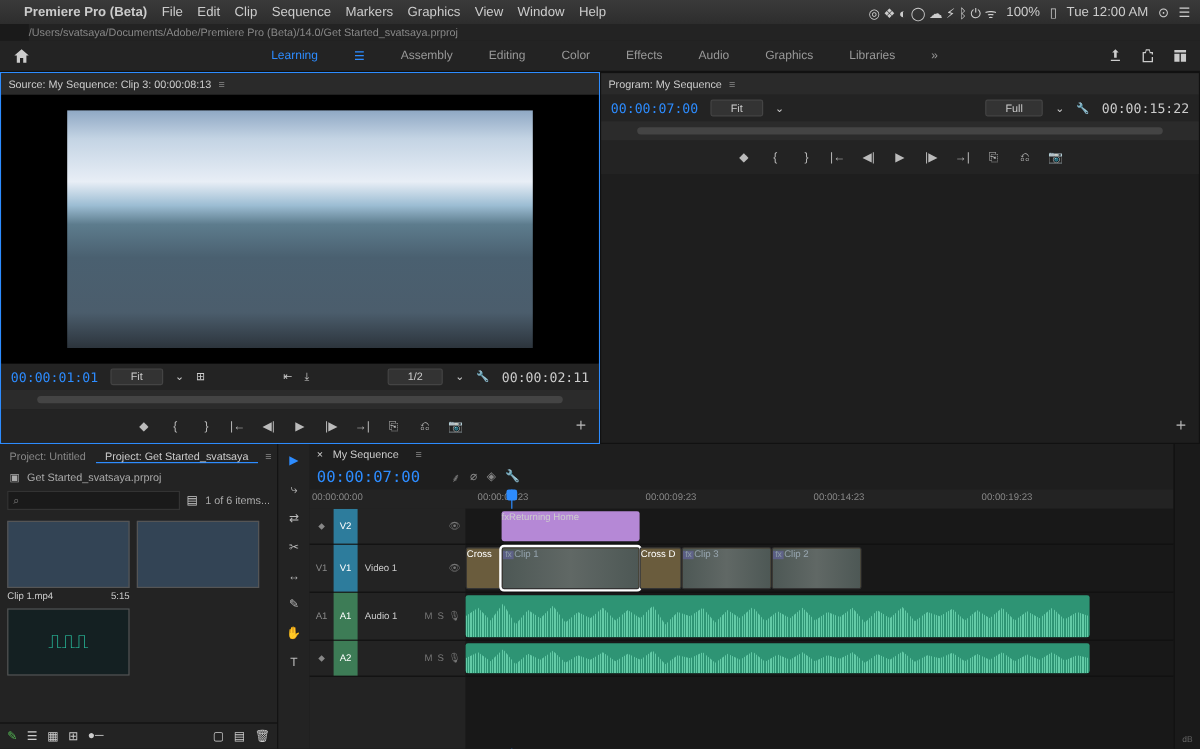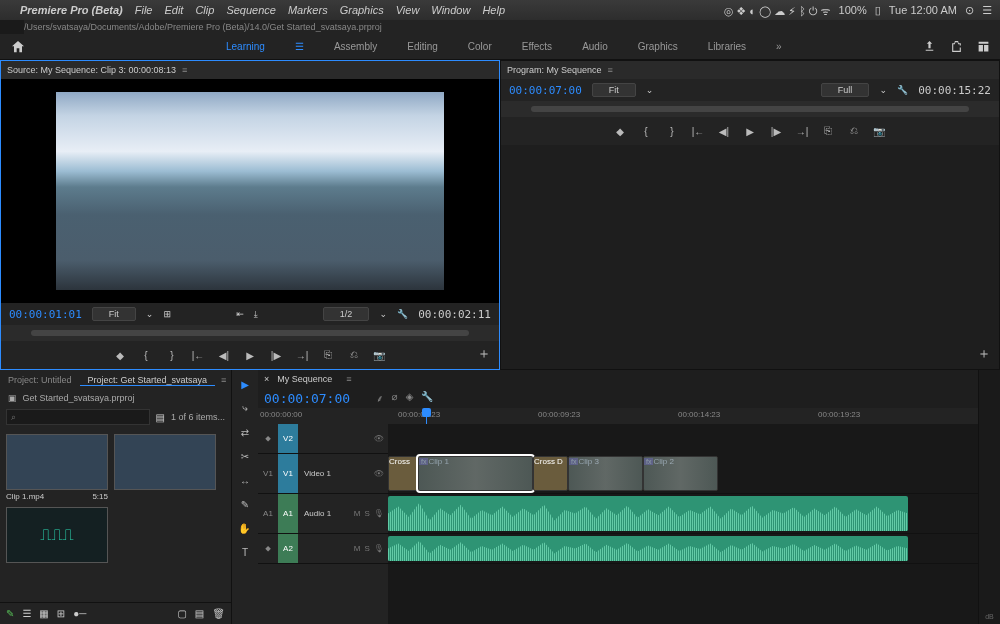--- a/index.html
+++ b/index.html
@@ -1,20 +1,20 @@
 <!DOCTYPE html>
 <html><head>
 <meta charset="utf-8">
 <style>
 * { margin:0; padding:0; box-sizing:border-box; font-family:"Segoe UI",Arial,sans-serif; }
 body { width:1000px; height:624px; background:#1a1a1a; color:#ccc; font-size:10px; overflow:hidden; position:relative; }
 .menubar { height:20px; background:linear-gradient(#3a3a3a,#2d2d2d); display:flex; align-items:center; padding:0 8px; gap:12px; font-size:11px; }
 .apple { font-size:13px; }
 .menubar .app { font-weight:600; }
-.menubar .item { cursor:default;font-style:italic; }
+.menubar .item { cursor:default; }
 .menubar .right { margin-left:auto; display:flex; gap:8px; align-items:center; font-size:11px; }
 .pathbar { height:14px; background:#232323; text-align:left; font-size:9px; color:#888; line-height:14px;margin-left:24px; }
 .toolbar { height:26px; background:#232323; display:flex; align-items:center; padding:0 10px; border-bottom:1px solid #111; }
 .home-icon { width:16px; height:16px; color:#ccc; }
 .ws-tabs { display:flex; margin-left:200px; gap:30px; font-size:10px; color:#999; }
 .ws-tabs .tab { cursor:pointer; }
 .ws-tabs .tab.active { color:#2d8cff; }
 .toolbar .rt { margin-left:auto; display:flex; gap:14px; }
 .icon { width:13px; height:13px; display:inline-block; }
 .main { display:flex; flex-direction:column; height:calc(624px - 60px); }
@@ -355,20 +355,23 @@
               <span class="name"></span>
               <span class="btns">
                 <span>M</span>
                 <span>S</span>
                 <span>🎙</span>
               </span>
             </div>
         </div>
         <div class="track-area">
 
+          <div class="trk" style="top:0;height:30px">
+            <div class="clip title-clip" style="left:30px;width:115px"><span class="fx">fx</span><span>Returning Home</span></div>
+          </div>
 
           <div class="trk" style="top:30px;height:40px">
             <div class="clip vclip" style="left:0;width:30px">Cross</div>
             <div class="clip vclip selected" style="left:30px;width:115px"><span class="fx">fx</span><span>Clip 1</span><div class="thumb-strip"></div>
               
             </div>
             <div class="clip vclip" style="left:145px;width:35px">Cross D</div>
             <div class="clip vclip" style="left:180px;width:75px"><span class="fx">fx</span><span>Clip 3</span><div class="thumb-strip"></div></div>
             <div class="clip vclip" style="left:255px;width:75px"><span class="fx">fx</span><span>Clip 2</span><div class="thumb-strip"></div></div>
           </div>

